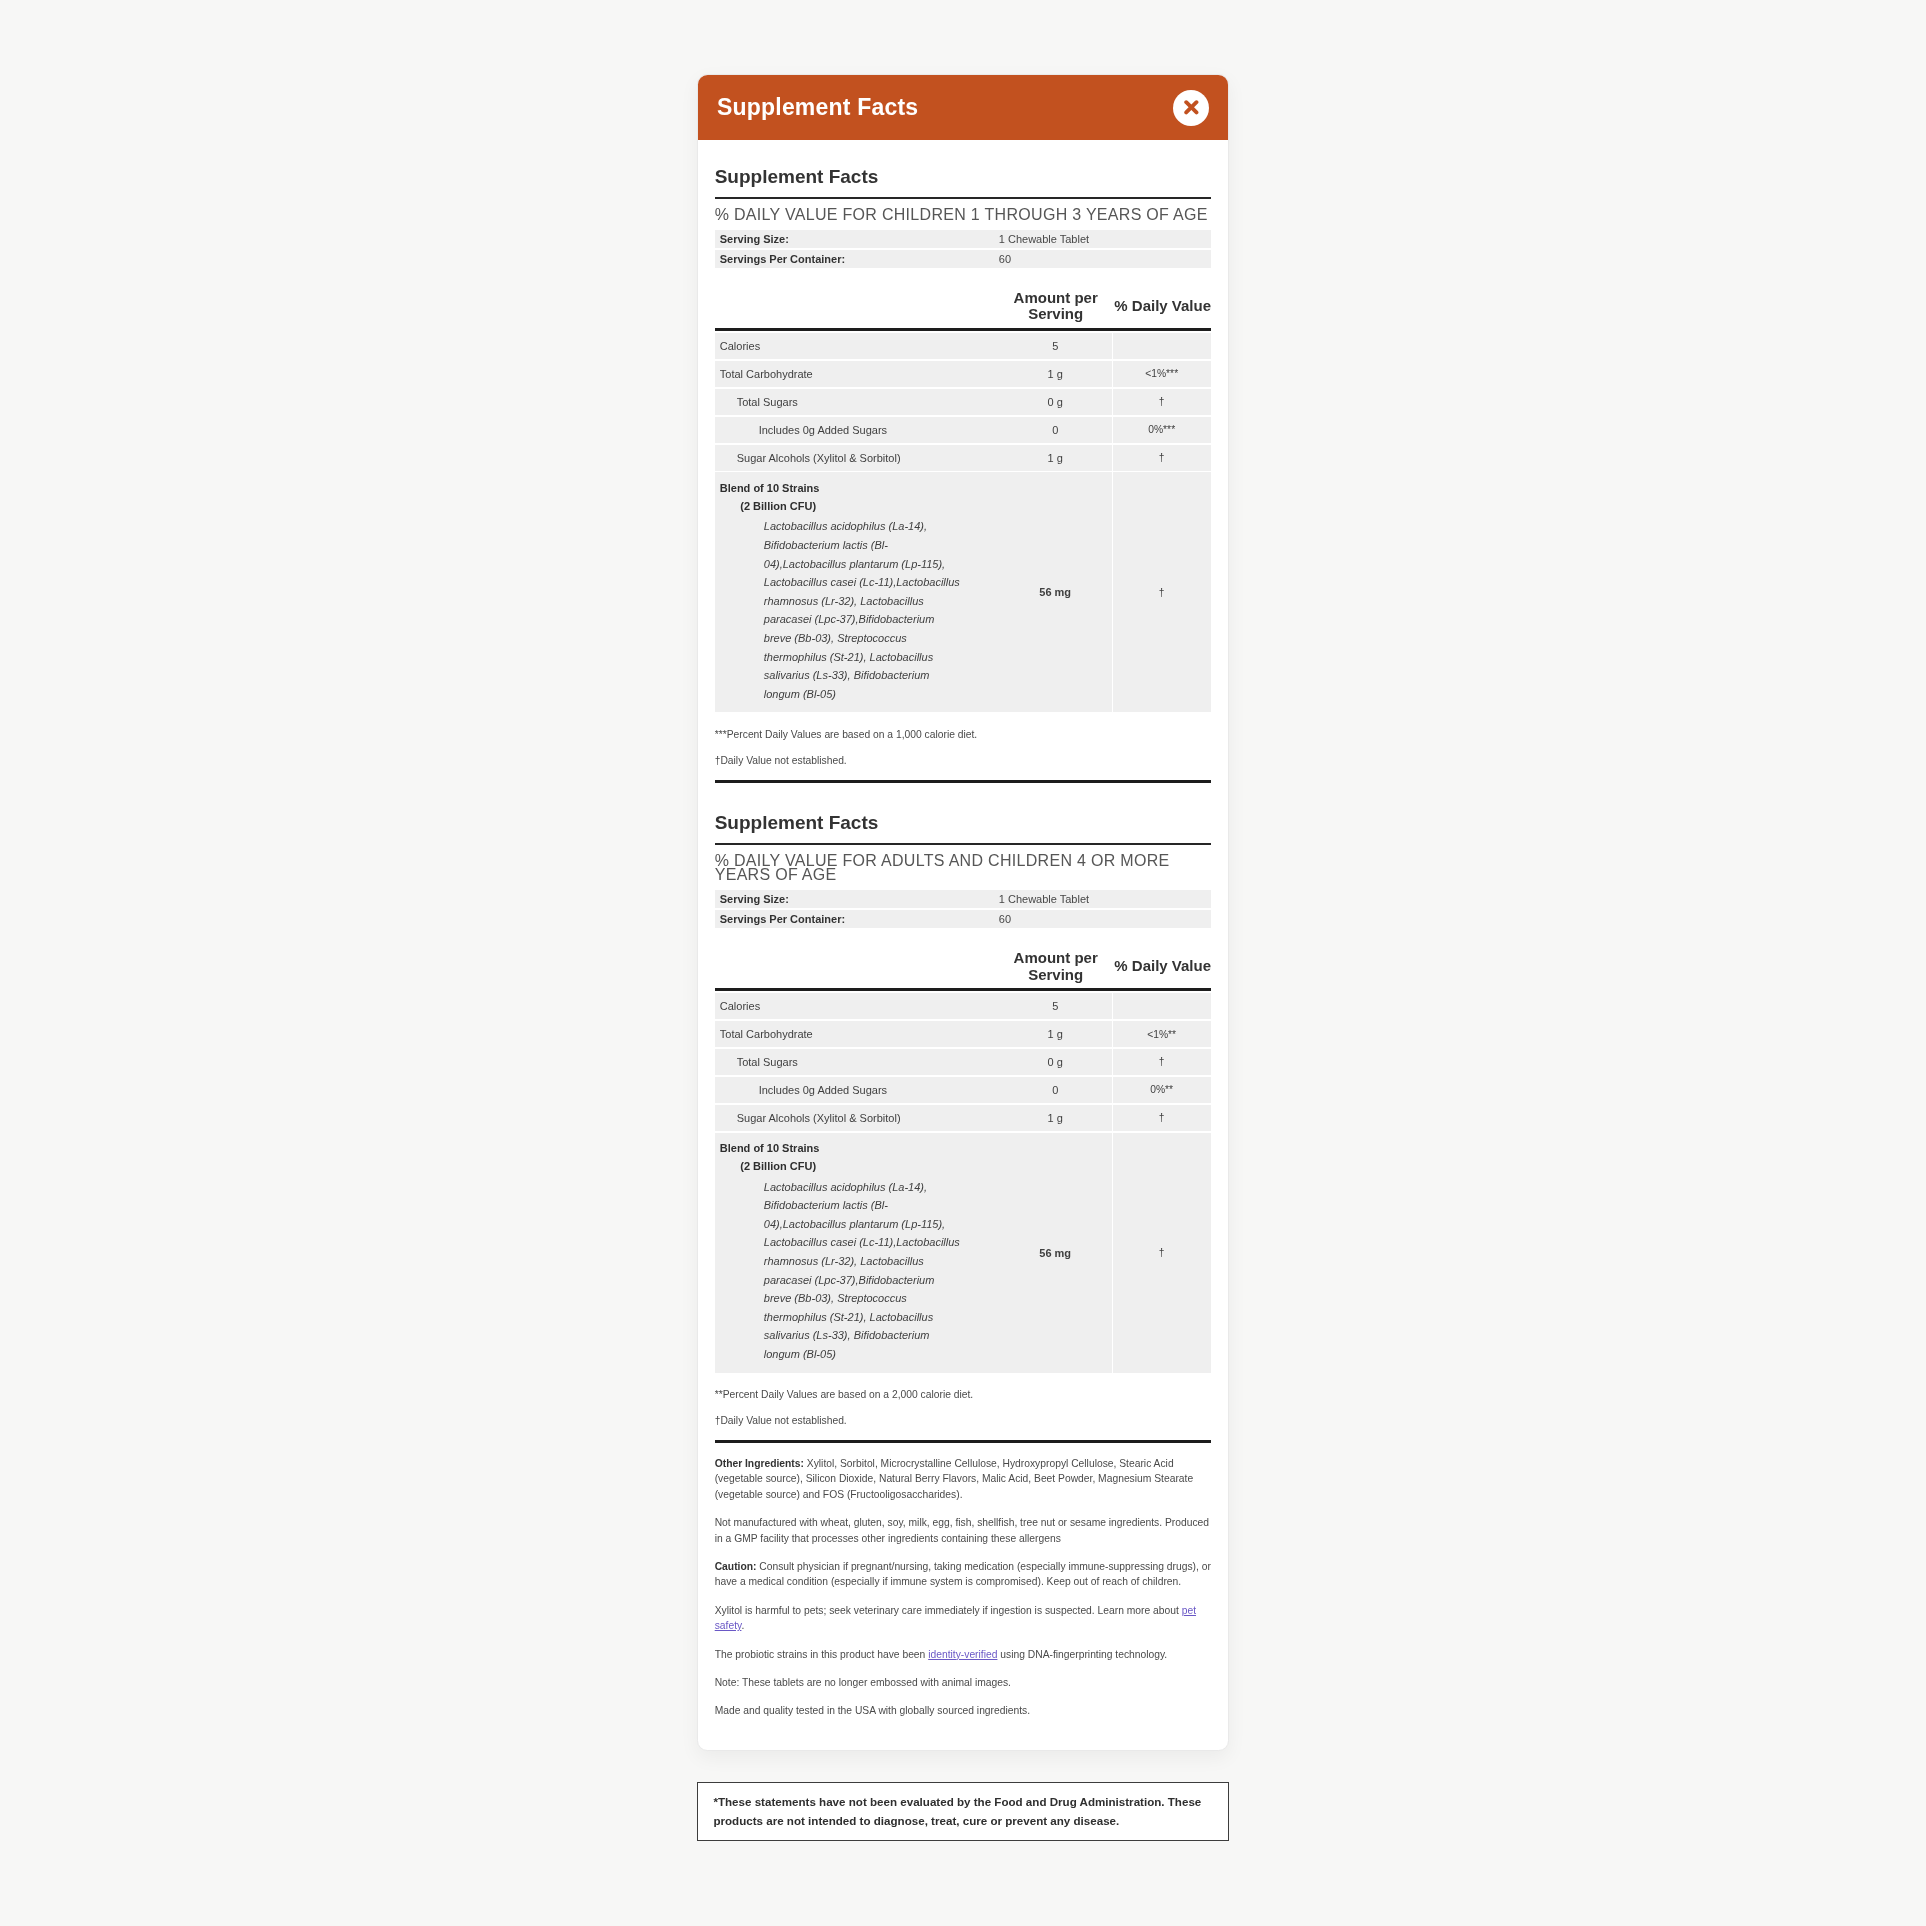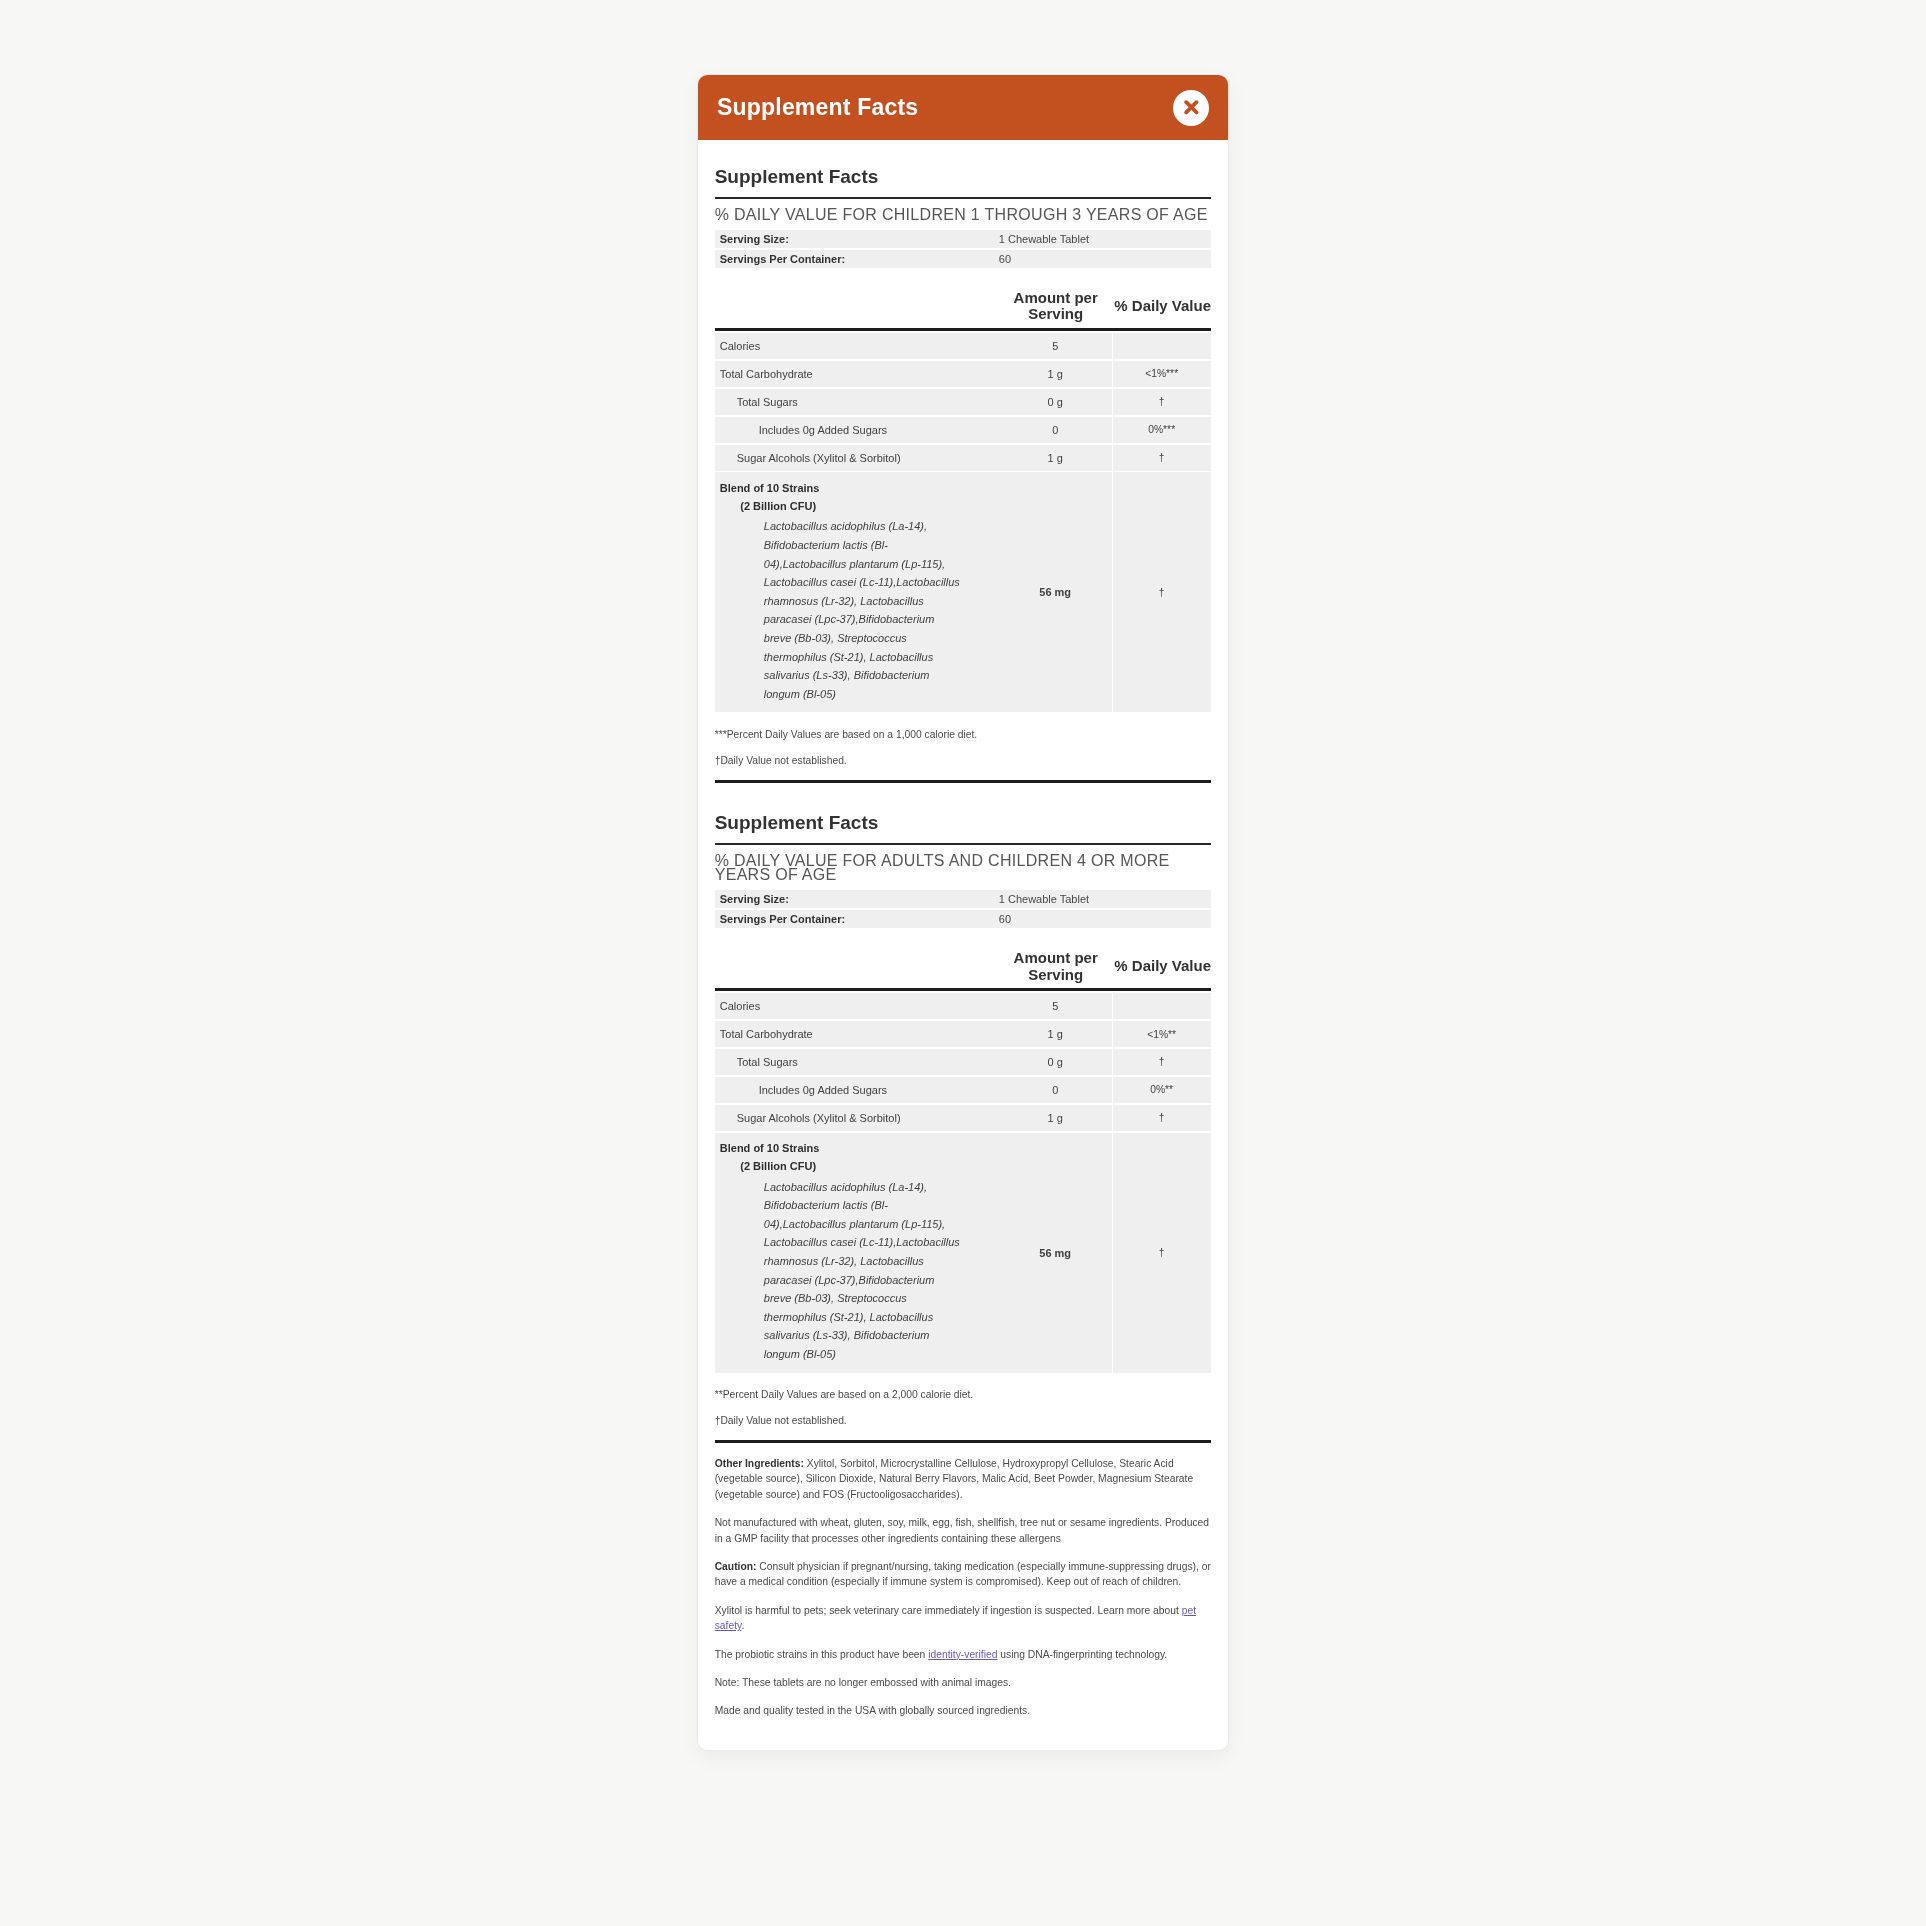--- a/index.html
+++ b/index.html
@@ -269,15 +269,16 @@
         <div class="para">
           <span>The probiotic strains in this product have been </span><span class="link">identity-verified</span><span> using DNA-fingerprinting technology.</span>
         </div>
         <div class="para">Note: These tablets are no longer embossed with animal images.</div>
         <div class="para">Made and quality tested in the USA with globally sourced ingredients.</div>
       </div>
 
     </div>
   </div>
 
+  <div class="disclaimer">*These statements have not been evaluated by the Food and Drug Administration. These products are not intended to diagnose, treat, cure or prevent any disease.</div>
 
 </div>
 
 
 </body></html>

